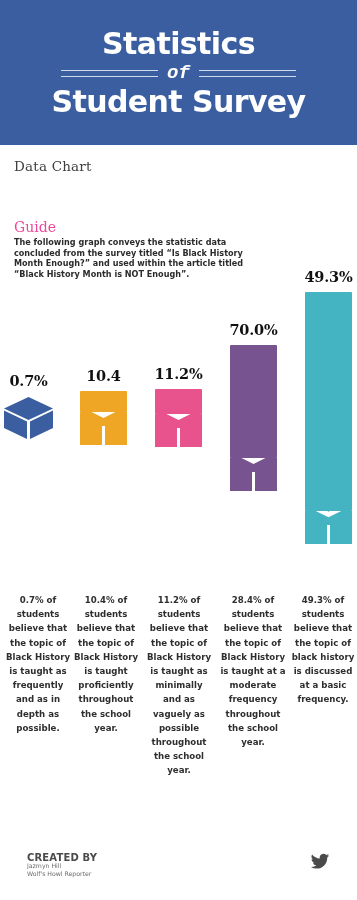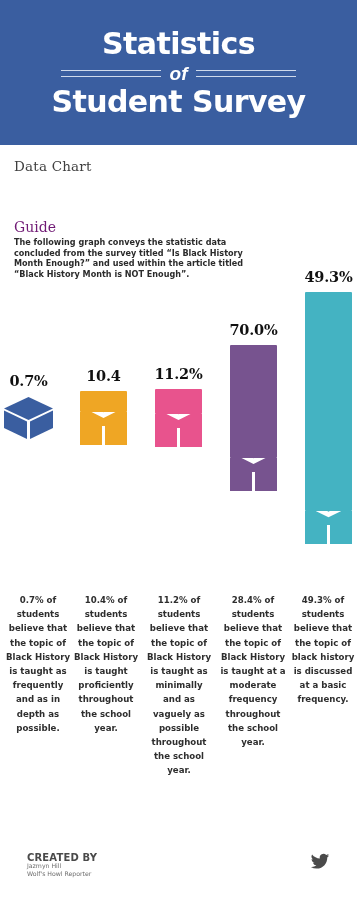--- a/index.html
+++ b/index.html
@@ -44,21 +44,21 @@
     margin: 3px 0 2px 0;
   }
   .rule {
     flex: 1 1 auto;
     height: 5px;
     border-top: 1.5px solid #cfdaec;
     border-bottom: 1.5px solid #cfdaec;
   }
   .hdr-of {
     color: #ffffff;
-    font-family: Liberation Sans, sans-serif;
+    font-family: Liberation Mono, monospace;
     font-style: italic;
     font-weight: bold;
     font-size: 19px;
     padding: 0 9px;
     line-height: 19px;
   }
 
   
   .subtitle {
     font-family: "DejaVu Serif", serif;
@@ -69,21 +69,21 @@
   }
 
   
   .guide-wrap {
     padding: 46px 0 0 14px;
     width: 235px;
   }
   .guide-title {
     font-family: "DejaVu Serif", serif;
     font-size: 14px;
-    color: #701a75;
+    color: #ec4899;
     line-height: 15px;
     margin-bottom: 2px;
   }
   .guide-body {
     font-family: "DejaVu Sans", sans-serif;
     font-size: 8.1px;
     line-height: 10.6px;
     color: #2b2b2b;
     font-weight: 600;
   }

